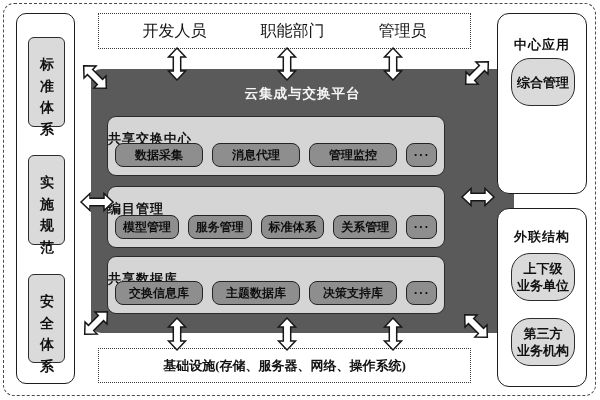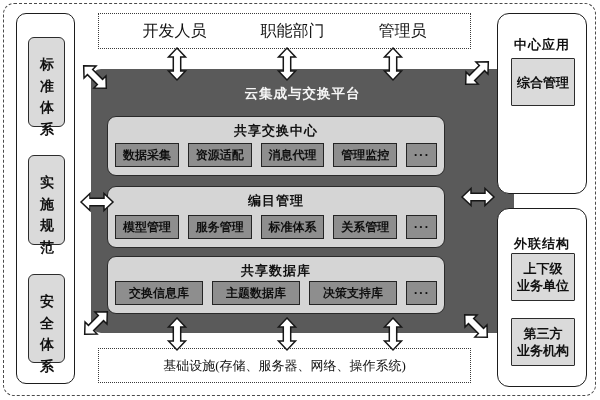--- a/index.html
+++ b/index.html
@@ -21,35 +21,35 @@
   .pillar-group{left:16px;top:13px;width:59px;height:371px;background:#fff;border:1.5px solid var(--border-dark);border-radius:10px}
   .pillar{left:11px;width:37px;background:var(--panel-item-fill);border:1.4px solid #2c2c2c;border-radius:6px;
           display:flex;align-items:flex-start;justify-content:center}
   .pillar span{display:block;width:15px;word-break:break-all;text-align:right;
                font-size:14px;font-weight:bold;line-height:21.5px;padding-top:16px}
   
   .dotted-box{background:#fff;border:1.6px dotted #3a3a3a;display:flex;align-items:center;justify-content:center}
   .actors{left:98px;top:13px;width:373px;height:36px;gap:54px}
   .actors span{font-size:16px;font-weight:normal}
   .infra{left:98px;top:348px;width:373px;height:35px}
-  .infra span{font-size:13px;font-weight:normal}
+  .infra span{font-size:13px;font-weight:bold}
   
   .platform{left:91px;top:69px;width:423px;height:264px;background:var(--platform-fill);border-radius:10px}
   .platform-title{left:0;top:16px;width:100%;text-align:center;color:var(--platform-title-text);
                   font-size:13.5px;font-weight:bold;letter-spacing:1px}
   .section{left:16px;width:338px;background:var(--section-fill);border:1.6px solid #2a2a2a;border-radius:9px}
-  .sec-title{text-align:center;margin-top:5px;font-size:13px;font-weight:bold;letter-spacing:1px}
+  .sec-title{margin-top:13px;font-size:13px;font-weight:bold;letter-spacing:1px}
   .sec-row{position:absolute;left:7px;right:7px;bottom:8px;height:24px;display:flex;gap:9px}
-  .chip{flex:1;background:var(--chip-fill);border:1.5px solid #242424;border-radius:0;color:var(--chip-text);
+  .chip{flex:1;background:var(--chip-fill);border:1.5px solid #242424;border-radius:8px;color:var(--chip-text);
         display:flex;align-items:center;justify-content:center;font-size:12px;font-weight:bold;white-space:nowrap}
   .chip-dots{flex:0 0 31px;font-size:13px;letter-spacing:1px}
   
   .panel{width:90px;background:#fff;border:1.5px solid var(--border-dark);border-radius:12px}
   .panel-title{text-align:center;font-size:13px;font-weight:bold;letter-spacing:1px}
-  .panel-item{left:13px;width:64px;height:48px;background:var(--panel-item-fill);border:1.4px solid #2c2c2c;border-radius:1px;
+  .panel-item{left:13px;width:64px;height:48px;background:var(--panel-item-fill);border:1.4px solid #2c2c2c;border-radius:19px;
               display:flex;align-items:center;justify-content:center;text-align:center;
               font-size:13px;font-weight:bold;line-height:17px;white-space:pre-line}
   
   .arr{position:absolute;width:34px;height:20px;overflow:visible}
   .arr path{fill:#ffffff;stroke:#161616;stroke-width:1.5px}
 </style>
 </head>
 <body>
 
 <div class="abs frame"></div>
@@ -72,21 +72,20 @@
   <span>管理员</span>
 </div>
 
 <div class="abs platform">
   <div class="abs platform-title">云集成与交换平台</div>
 
   <div class="abs section" style="top:47px;height:60px">
     <div class="sec-title">共享交换中心</div>
     <div class="sec-row">
       <div class="chip">数据采集</div>
-      <div class="chip">资源适配</div>
       <div class="chip">消息代理</div>
       <div class="chip">管理监控</div>
       <div class="chip chip-dots">···</div>
     </div>
   </div>
 
   <div class="abs section" style="top:117px;height:62px">
     <div class="sec-title">编目管理</div>
     <div class="sec-row">
       <div class="chip">模型管理</div>
@@ -111,21 +110,21 @@
 <div class="abs dotted-box infra">
   <span>基础设施(存储、服务器、网络、操作系统)</span>
 </div>
 
 <div class="abs panel" style="left:497px;top:13px;height:181px">
   <div class="panel-title" style="margin-top:22px">中心应用</div>
   <div class="abs panel-item" style="top:44px">综合管理</div>
 </div>
 
 <div class="abs panel" style="left:497px;top:208px;height:179px">
-  <div class="panel-title" style="margin-top:26px">外联结构</div>
+  <div class="panel-title" style="margin-top:19px">外联结构</div>
   <div class="abs panel-item" style="top:44px">上下级
 业务单位</div>
   <div class="abs panel-item" style="top:109px">第三方
 业务机构</div>
 </div>
 
 <svg class="arr" style="left:160px;top:54px;transform:rotate(90deg)" viewBox="0 0 34 20">
     <path d="M1 10 L10 1.5 L10 6.3 L24 6.3 L24 1.5 L33 10 L24 18.5 L24 13.7 L10 13.7 L10 18.5 Z"></path>
   </svg>
 <svg class="arr" style="left:270px;top:54px;transform:rotate(90deg)" viewBox="0 0 34 20">

